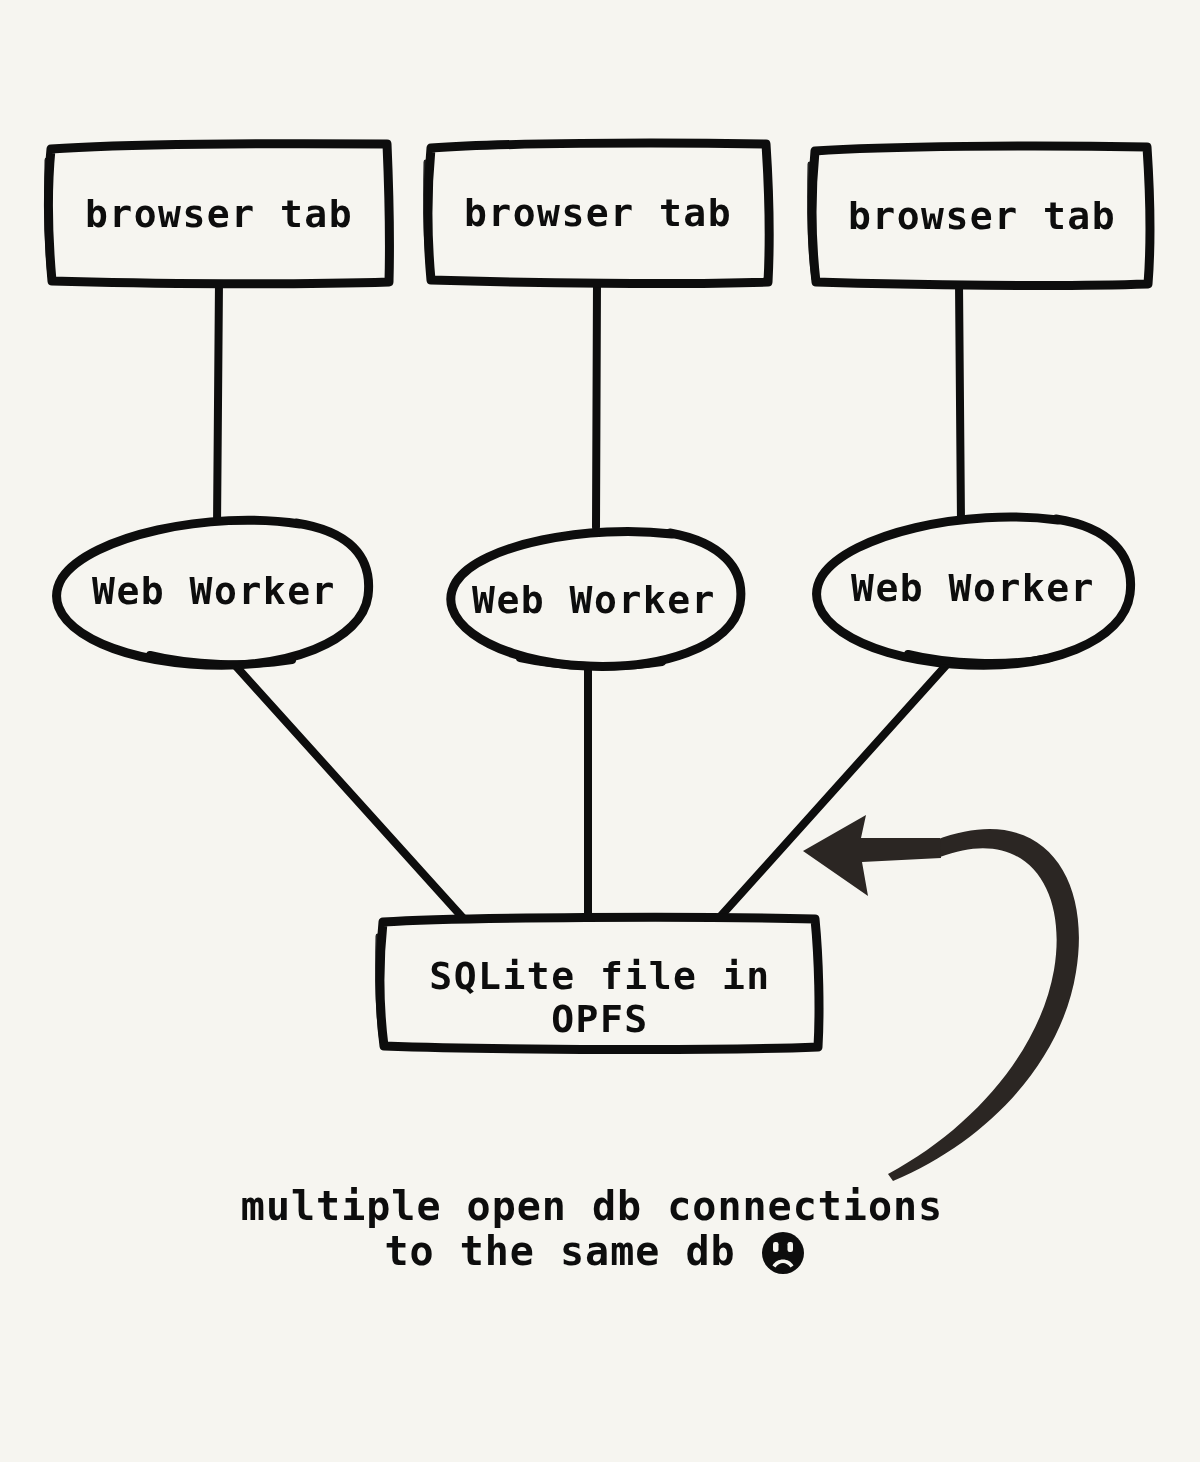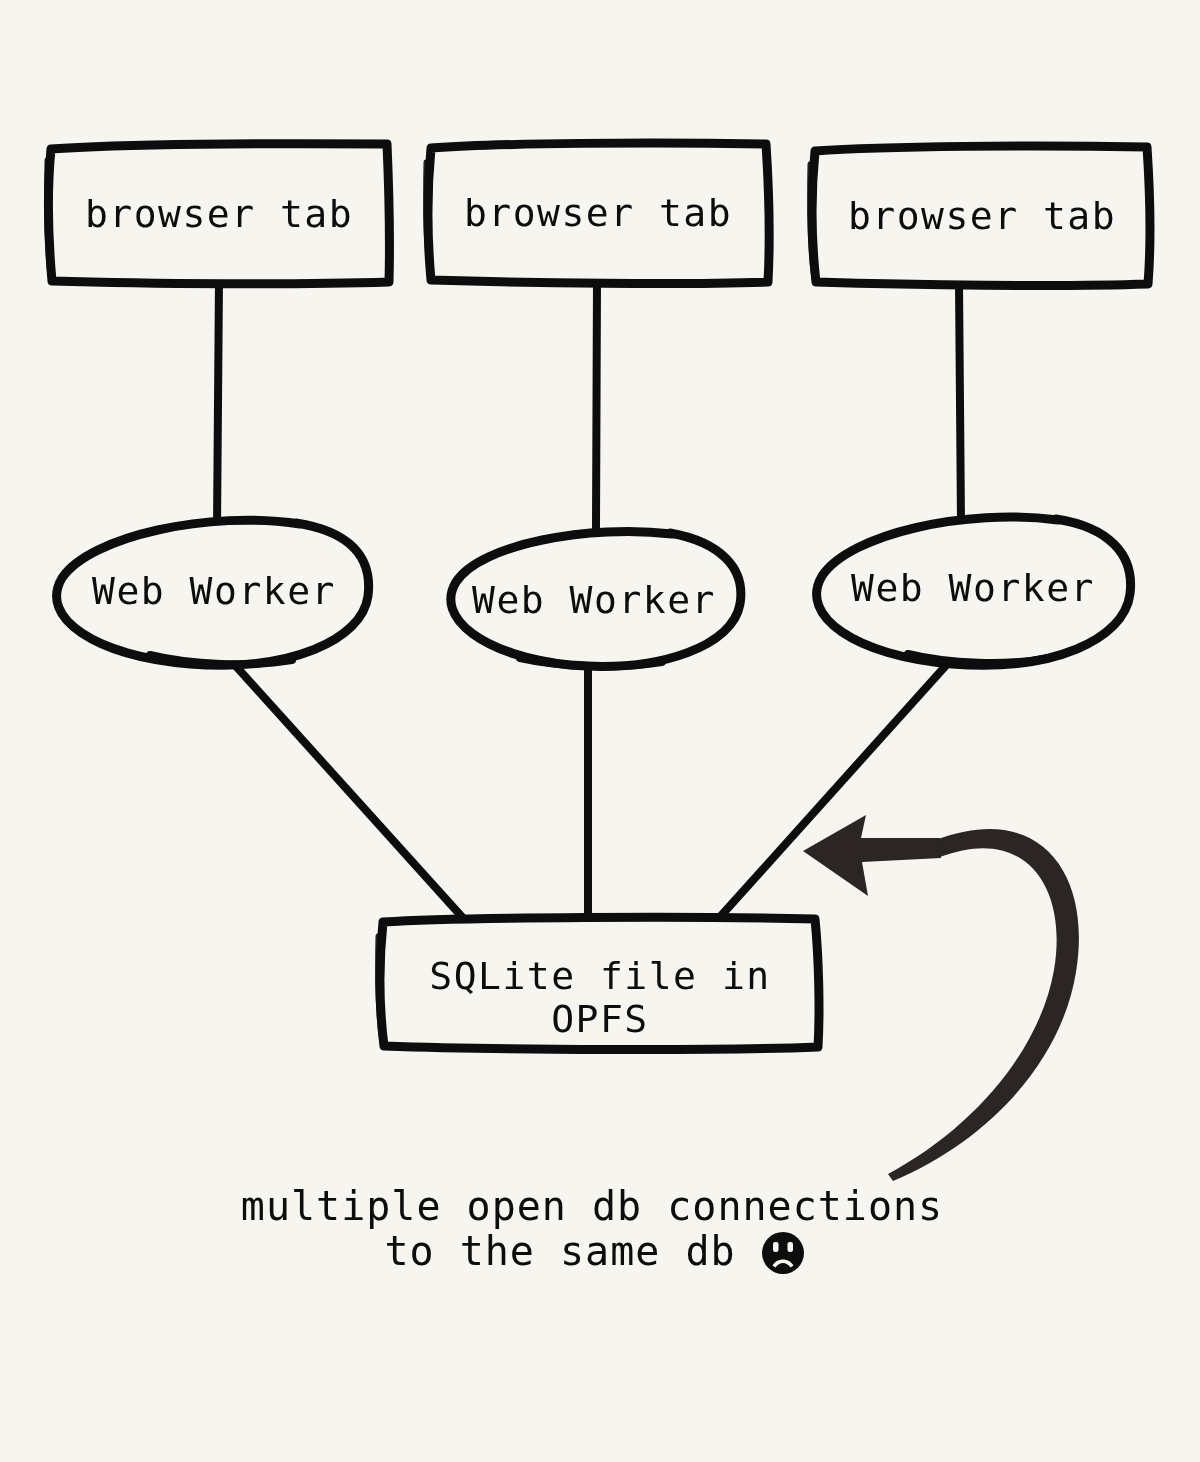--- a/index.html
+++ b/index.html
@@ -11,20 +11,21 @@
     width: 1200px;
     height: 1462px;
     overflow: hidden;
     font-family: "DejaVu Sans Mono", "Liberation Mono", monospace;
   }
   #diagram-root {
     position: relative;
     width: 1200px;
     height: 1462px;
     background: #f6f5f0;
+    font-weight: bold;
   }
   svg.canvas {
     position: absolute;
     top: 0;
     left: 0;
     width: 1200px;
     height: 1462px;
     display: block;
   }
   .node-label {

